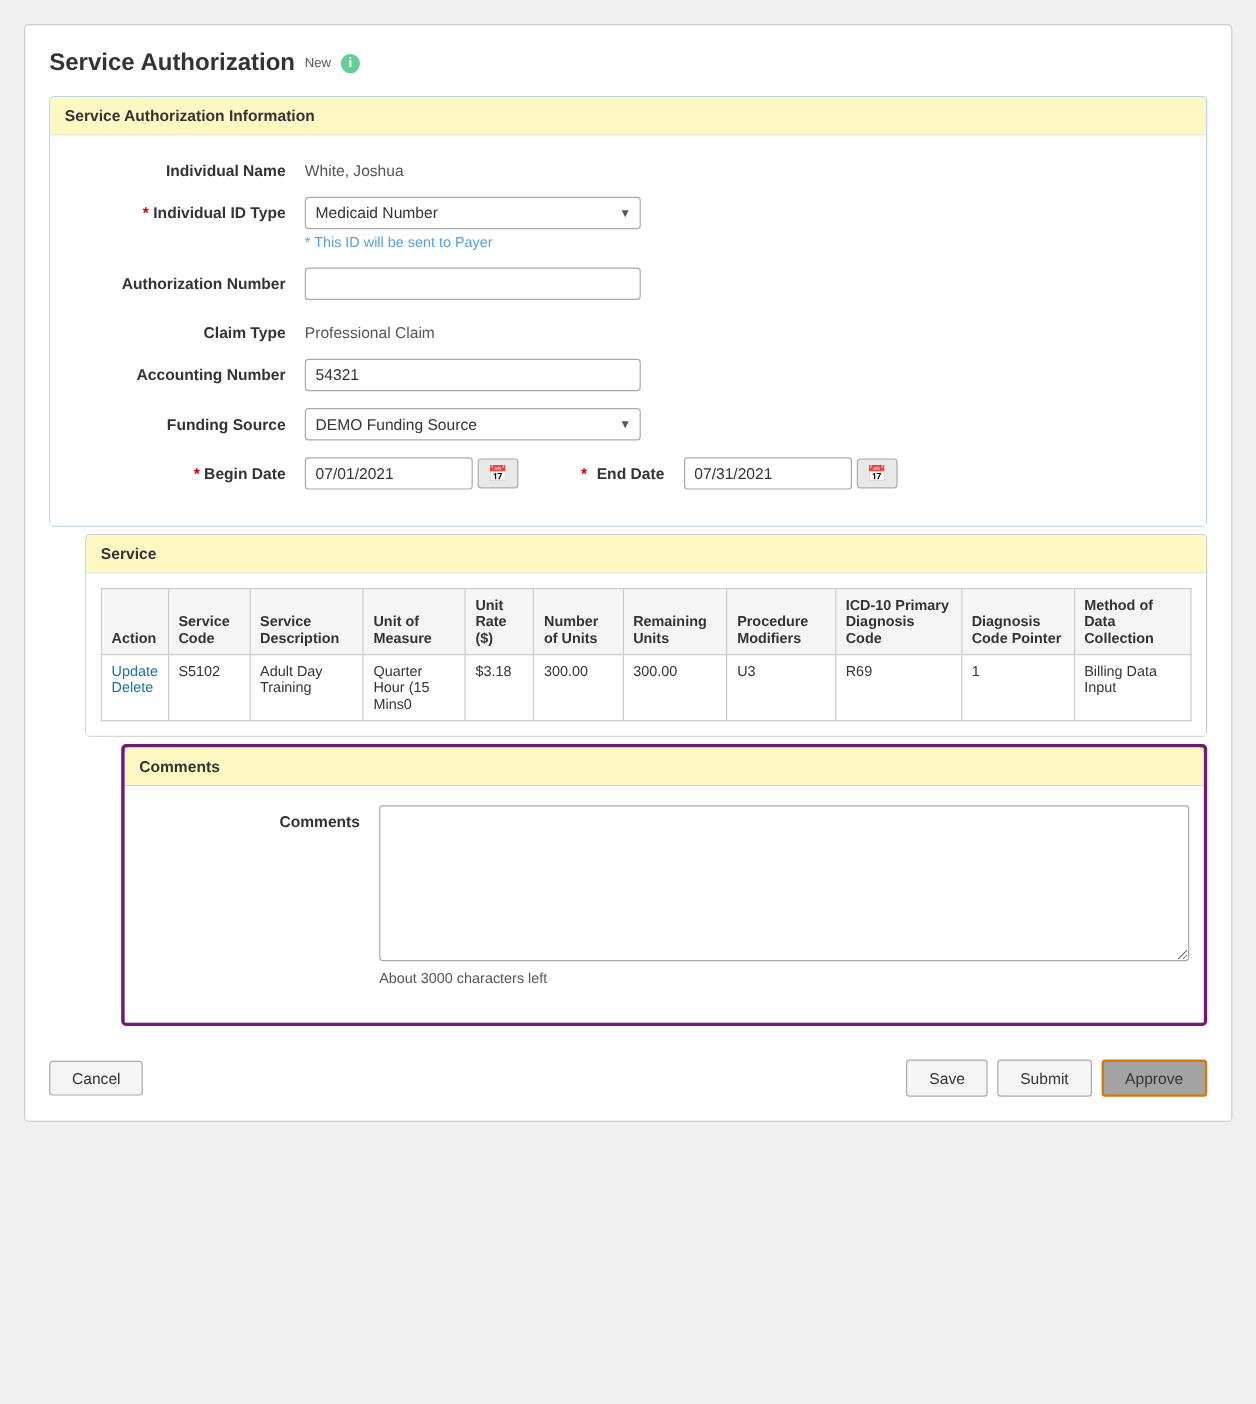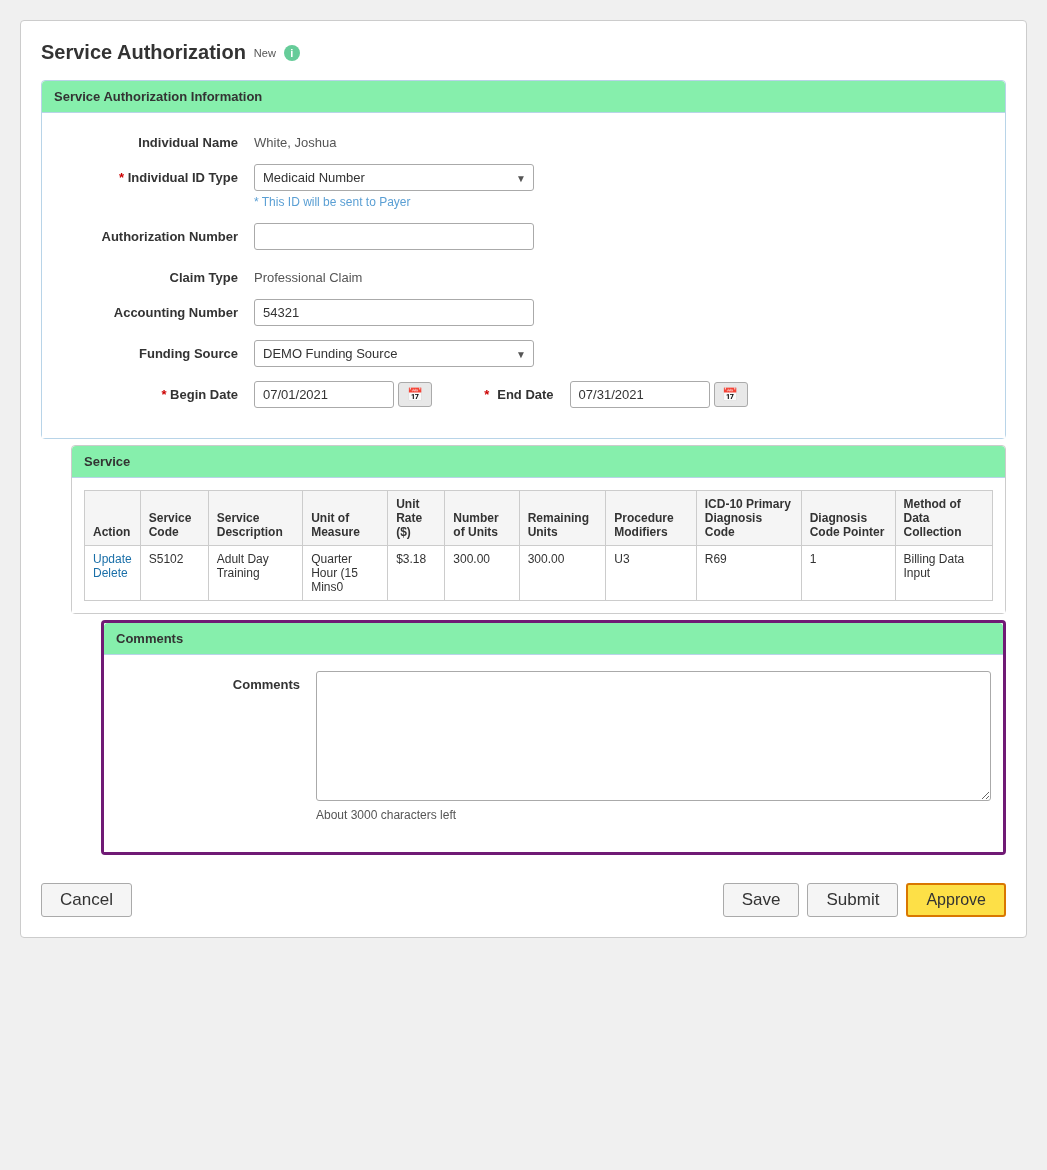--- a/index.html
+++ b/index.html
@@ -43,21 +43,21 @@
       font-size: 11px;
       font-weight: bold;
     }
     
     .section-panel {
       border: 1px solid #b8d4e8;
       border-radius: 4px;
       margin-bottom: 16px;
     }
     .section-header {
-      background: #86efac;
+      background: #fef9c3;
       padding: 8px 12px;
       font-weight: bold;
       font-size: 13px;
       color: #333;
       border-bottom: 1px solid #b8d4e8;
       border-radius: 4px 4px 0 0;
     }
     .section-body {
       padding: 16px 12px;
       background: #fff;
@@ -208,37 +208,37 @@
     }
     
     .footer-buttons {
       display: flex;
       justify-content: space-between;
       align-items: center;
       padding: 12px 0 0 0;
     }
     .btn {
       padding: 6px 18px;
-      font-size: 17px;
+      font-size: 13px;
       border-radius: 3px;
       cursor: pointer;
       border: 1px solid #aaa;
       background: #f5f5f5;
       color: #333;
     }
     .btn-right-group {
       display: flex;
       gap: 8px;
     }
     .btn-approve {
       border: 2px solid #d97700;
-      background: #fde047;
+      background: #a3a3a3;
       color: #333;
       padding: 6px 18px;
-      font-size: 16px;
+      font-size: 13px;
       border-radius: 3px;
       cursor: pointer;
     }
     
     .panel-layer1 {
       position: relative;
       z-index: 1;
     }
     .panel-layer2 {
       position: relative;

